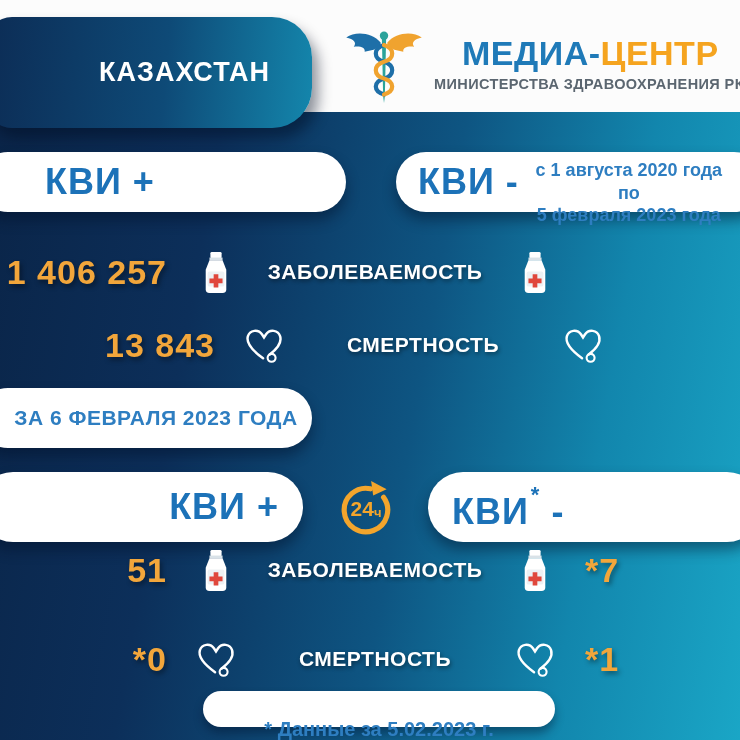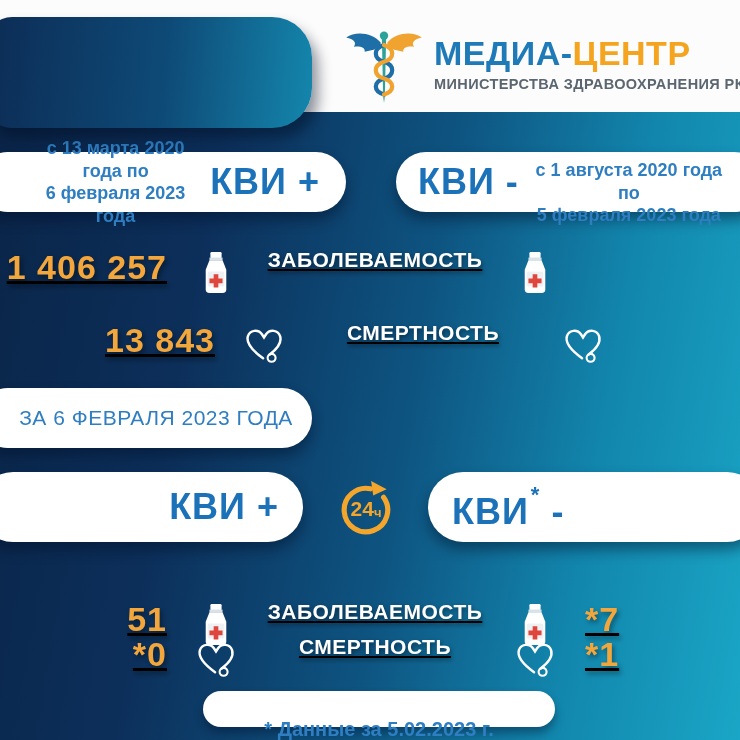--- a/index.html
+++ b/index.html
@@ -17,96 +17,93 @@
     box-shadow:6px 10px 14px rgba(3,10,30,.45);
     display:flex;flex-direction:column;justify-content:center;align-items:flex-end;
     padding-right:42px;box-sizing:border-box;
   }
   .covid-badge .l1,.covid-badge .l2{
     color:#fff;font-weight:800;font-size:27px;line-height:1.15;letter-spacing:1px;text-align:right;
   }
   .logo{position:absolute;left:342px;top:22px;display:flex;align-items:flex-start;z-index:2;}
   .brand-block{margin-left:8px;padding-top:12px;}
   .brand-line{font-size:34px;font-weight:800;letter-spacing:.5px;white-space:nowrap;}
-  .brand-blue{color:#1f7ab8;}
+  .brand-blue{color:#1f7ab8;margin-left:28px;}
   .brand-orange{color:#f5a41f;}
   .brand-sub{margin-top:3px;font-size:14.5px;font-weight:600;color:#5b6670;letter-spacing:.4px;white-space:nowrap;}
   
   .pill{
     position:absolute;background:#fff;border-radius:35px;
     box-shadow:0 8px 14px rgba(3,15,40,.45);
     display:flex;align-items:center;box-sizing:border-box;
   }
   .pill-r1-left{left:-22px;top:152px;width:368px;height:60px;padding-left:55px;padding-right:26px;}
   .pill-r1-right{left:396px;top:152px;width:368px;height:60px;padding-left:22px;}
   .period{color:#2e7ec1;font-size:18px;line-height:1.25;font-weight:600;text-align:center;}
   .kvi-big{color:#1c72b8;font-size:36px;font-weight:800;letter-spacing:1px;white-space:nowrap;}
   .pill-r1-left .period{width:180px;}
   .pill-r1-left .kvi-big{margin-left:12px;}
   .pill-r1-right .period{width:200px;margin-left:10px;margin-top:22px;}
   .pill-date{left:-22px;top:388px;width:334px;height:60px;justify-content:center;padding-left:22px;}
-  .pill-date .date-text{color:#2e7ec1;font-size:21px;font-weight:400;letter-spacing:.5px;}
+  .pill-date .date-text{color:#2e7ec1;font-size:21px;font-weight:700;letter-spacing:.5px;}
   .pill-daily-left{left:-22px;top:472px;width:325px;height:70px;justify-content:flex-end;padding-right:24px;border-radius:40px;}
   .pill-daily-right{left:428px;top:472px;width:334px;height:70px;padding-left:24px;border-radius:40px;}
   .sup-ast{font-size:22px;vertical-align:22px;margin-left:2px;}
   .pill-foot{left:203px;top:691px;width:352px;height:36px;border-radius:18px;justify-content:center;box-shadow:0 6px 10px rgba(3,15,40,.4);}
   .pill-foot .foot-text{color:#2e7ec1;font-size:20px;font-weight:600;margin-top:40px;}
   
   .h24{position:absolute;left:339px;top:480px;width:58px;height:58px;}
   .h24 svg{position:absolute;left:0;top:0;}
   .h24-label{
     position:absolute;left:0;top:0;width:54px;height:58px;
     display:flex;align-items:center;justify-content:center;
     color:#f3a52c;font-weight:800;text-align:right;
   }
   .h24-num{font-size:21px;}
   .h24-unit{font-size:13px;margin-top:7px;}
   
-  .stat-row{position:absolute;left:0;width:740px;height:48px;display:flex;text-decoration:underline;}
+  .stat-row{position:absolute;left:0;width:740px;height:48px;display:flex;align-items:center;}
   .c-num-l{width:167px;text-align:right;}
   .c-ico-l{width:98px;display:flex;justify-content:center;align-items:center;}
   .c-label{width:220px;text-align:center;}
   .c-ico-r{width:100px;display:flex;justify-content:center;align-items:center;}
   .c-num-r{flex:1;text-align:left;}
   .num{color:#f2a63b;font-size:34px;font-weight:800;letter-spacing:1px;text-shadow:2px 3px 5px rgba(0,0,0,.4);white-space:nowrap;}
   .stat-label{color:#fff;font-size:21px;font-weight:800;letter-spacing:.5px;text-shadow:1px 2px 4px rgba(0,0,0,.45);}
-  .row-inc1{top:248px;} .row-mort1{top:321px;padding-left:48px;} .row-inc2{top:600px;} .row-mort2{top:635px;}
+  .row-inc1{top:248px;} .row-mort1{top:321px;padding-left:48px;} .row-inc2{top:546px;} .row-mort2{top:635px;}
 </style>
 </head>
 <body>
 
 <div class="page">
 
   <div class="header-white"></div>
 
   <div class="covid-badge">
+    <div class="l2">КАЗАХСТАН</div>
   </div>
 
   <div class="logo">
     <span>
       <svg width="84" height="88" viewBox="0 0 100 100">
         <path d="M46 22 C36 10 16 8 5 16 C14 18 18 22 14 27 C22 26 28 28 27 33 C34 32 42 30 46 26 Z" fill="#1e6fa8"></path>
         <path d="M54 22 C64 10 84 8 95 16 C86 18 82 22 86 27 C78 26 72 28 73 33 C66 32 58 30 54 26 Z" fill="#f0a32f"></path>
         <circle cx="50" cy="14" r="5" fill="#2ba39b"></circle>
         <path d="M47.5 18 L52.5 18 L51 86 L50 94 L49 86 Z" fill="#2ba39b"></path>
         <path d="M50 25 C37 29 37 41 50 45 C63 49 63 61 50 65 C37 69 37 80 50 84" stroke="#1e6fa8" stroke-width="5" fill="none" stroke-linecap="round"></path>
         <path d="M50 25 C63 29 63 41 50 45 C37 49 37 61 50 65 C63 69 63 80 50 84" stroke="#f0a32f" stroke-width="5" fill="none" stroke-linecap="round"></path>
       </svg>
     </span>
     <div class="brand-block">
       <div class="brand-line"><span class="brand-blue">МЕДИА-</span><span class="brand-orange">ЦЕНТР</span></div>
       <div class="brand-sub">МИНИСТЕРСТВА ЗДРАВООХРАНЕНИЯ РК</div>
     </div>
   </div>
 
   <div class="pill pill-r1-left">
-    <div class="period">
-      <div>с 13 марта 2020 года по</div>
-      <div>6 февраля 2023 года</div>
-    </div>
     <div class="kvi-big">КВИ +</div>
   </div>
 
   <div class="pill pill-r1-right">
     <div class="kvi-big">КВИ -</div>
     <div class="period">
       <div>с 1 августа 2020 года по</div>
       <div>5 февраля 2023 года</div>
     </div>
   </div>

